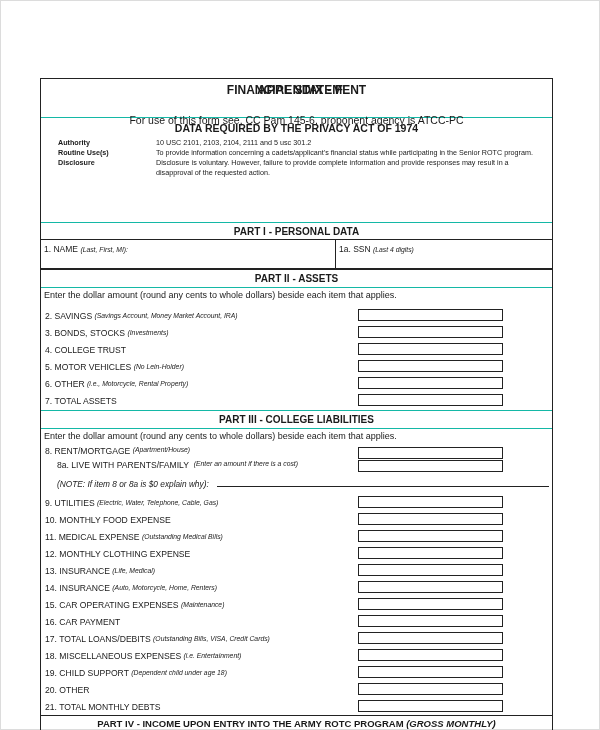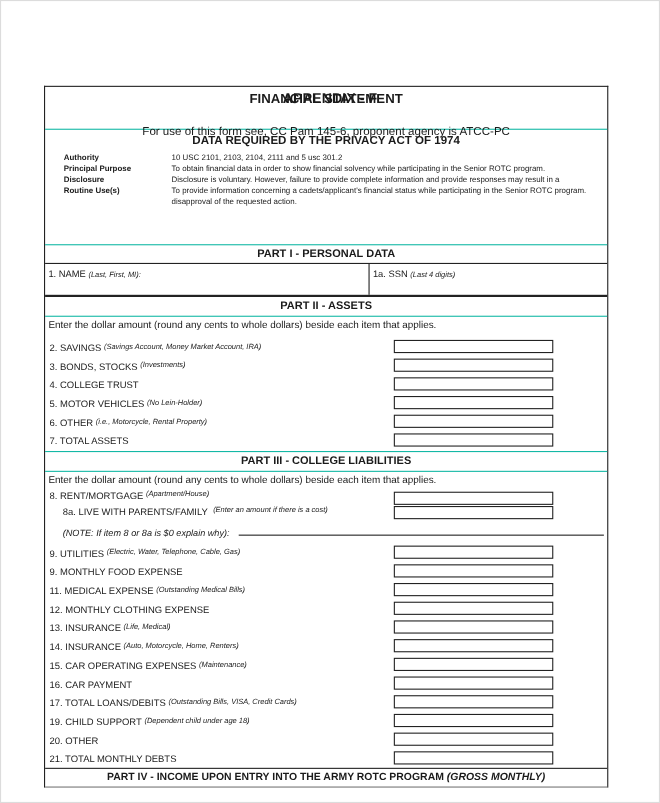--- a/index.html
+++ b/index.html
@@ -84,30 +84,26 @@
   </div>
 
   <div class="block privacy-block">
     <div class="head">DATA REQUIRED BY THE PRIVACY ACT OF 1974</div>
     <div class="privacy-rows">
       <div class="prow">
         <span class="k">Authority</span>
         <span class="v">10 USC 2101, 2103, 2104, 2111 and 5 usc 301.2</span>
       </div>
       <div class="prow">
-        <span class="k">Principal Purpose</span>
-        <span class="v">To obtain financial data in order to show financial solvency while participating in the Senior ROTC program.</span>
+        <span class="k">Routine Use(s)</span>
+        <span class="v">To provide information concerning a cadets/applicant's financial status while participating in the Senior ROTC program.</span>
       </div>
       <div class="prow">
         <span class="k">Disclosure</span>
         <span class="v">Disclosure is voluntary. However, failure to provide complete information and provide responses may result in a</span>
-      </div>
-      <div class="prow">
-        <span class="k">Routine Use(s)</span>
-        <span class="v">To provide information concerning a cadets/applicant's financial status while participating in the Senior ROTC program.</span>
       </div>
       <div class="prow">
         <span class="k"></span>
         <span class="v">disapproval of the requested action.</span>
       </div>
     </div>
   </div>
 
   <div class="section-head">PART I - PERSONAL DATA</div>
   <div class="personal-row">
@@ -166,21 +162,21 @@
       </div>
       <div class="note-row" style="height:20px;">
         <span>(NOTE:  If item 8 or 8a is $0 explain why):</span>
         <div class="line"></div>
       </div>
       <div class="item">
         <span class="lbl">9.  UTILITIES</span>&nbsp;<span class="hint">(Electric, Water, Telephone, Cable, Gas)</span>
         <div class="box"></div>
       </div>
       <div class="item">
-        <span class="lbl">9. MONTHLY FOOD EXPENSE</span>&nbsp;<span class="hint"></span>
+        <span class="lbl">10. MONTHLY FOOD EXPENSE</span>&nbsp;<span class="hint"></span>
         <div class="box"></div>
       </div>
       <div class="item">
         <span class="lbl">11. MEDICAL EXPENSE</span>&nbsp;<span class="hint">(Outstanding Medical Bills)</span>
         <div class="box"></div>
       </div>
       <div class="item">
         <span class="lbl">12. MONTHLY CLOTHING EXPENSE</span>&nbsp;<span class="hint"></span>
         <div class="box"></div>
       </div>
@@ -195,20 +191,24 @@
       <div class="item">
         <span class="lbl">15. CAR OPERATING EXPENSES</span>&nbsp;<span class="hint">(Maintenance)</span>
         <div class="box"></div>
       </div>
       <div class="item">
         <span class="lbl">16. CAR PAYMENT</span>&nbsp;<span class="hint"></span>
         <div class="box"></div>
       </div>
       <div class="item">
         <span class="lbl">17. TOTAL LOANS/DEBITS</span>&nbsp;<span class="hint">(Outstanding Bills, VISA, Credit Cards)</span>
+        <div class="box"></div>
+      </div>
+      <div class="item">
+        <span class="lbl">18. MISCELLANEOUS EXPENSES</span>&nbsp;<span class="hint">(i.e. Entertainment)</span>
         <div class="box"></div>
       </div>
       <div class="item">
         <span class="lbl">19. CHILD SUPPORT</span>&nbsp;<span class="hint">(Dependent child under age 18)</span>
         <div class="box"></div>
       </div>
       <div class="item">
         <span class="lbl">20. OTHER</span>&nbsp;<span class="hint"></span>
         <div class="box"></div>
       </div>

